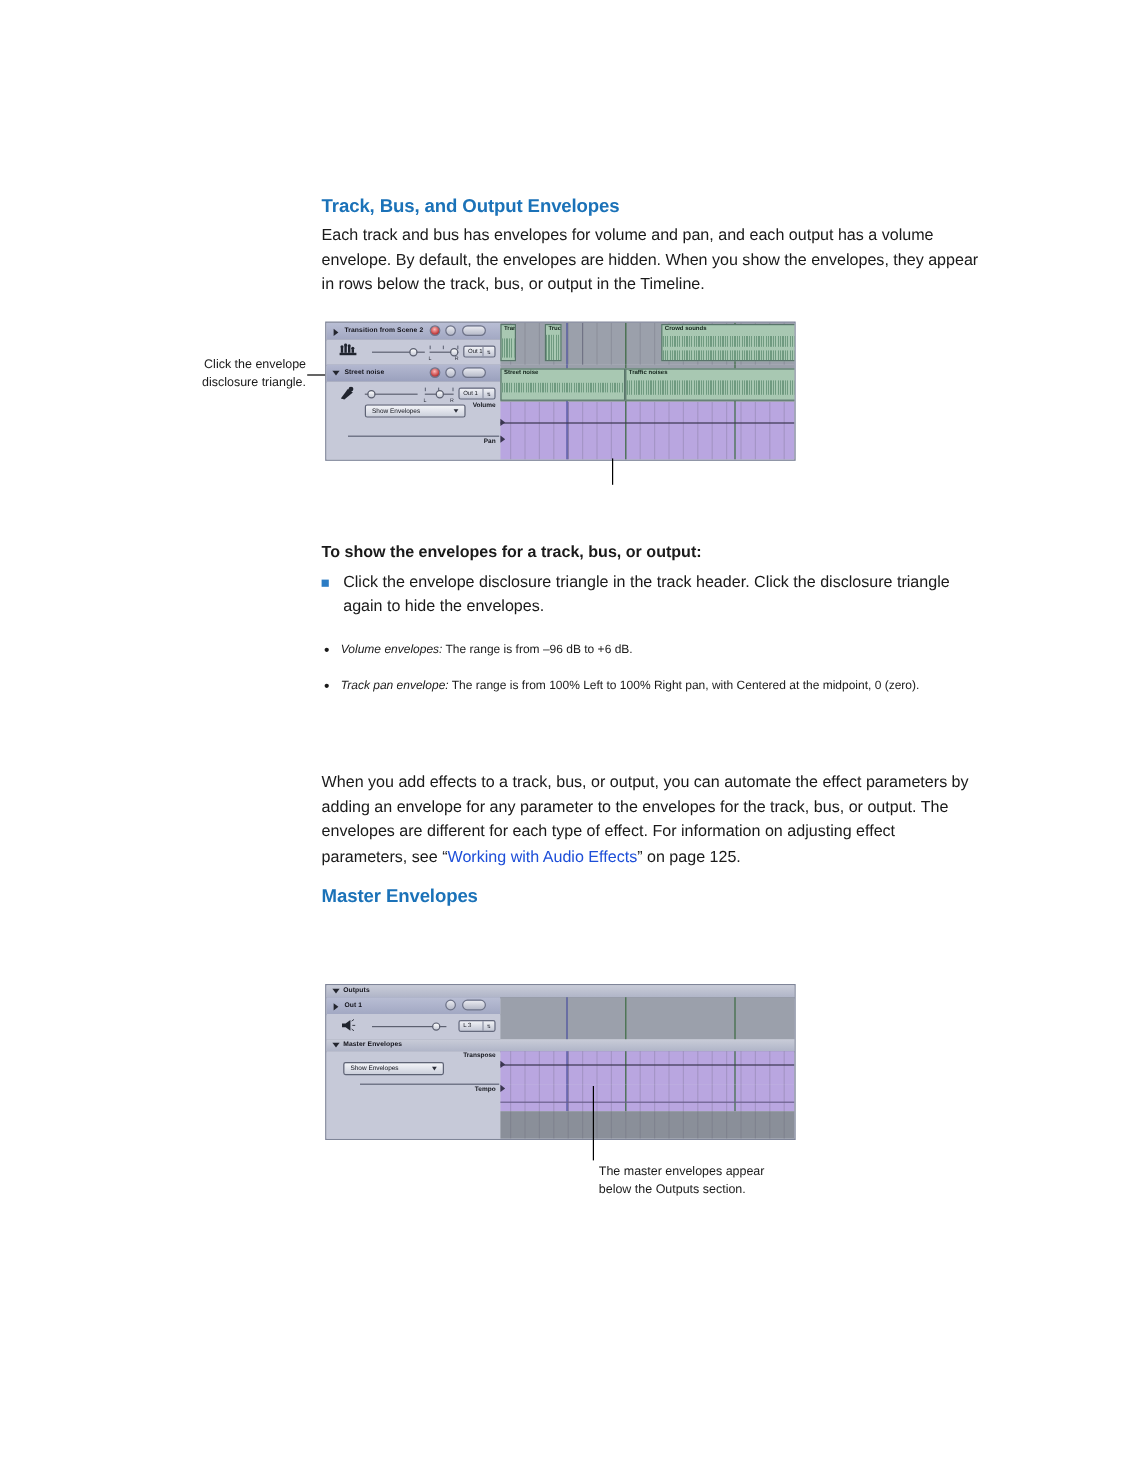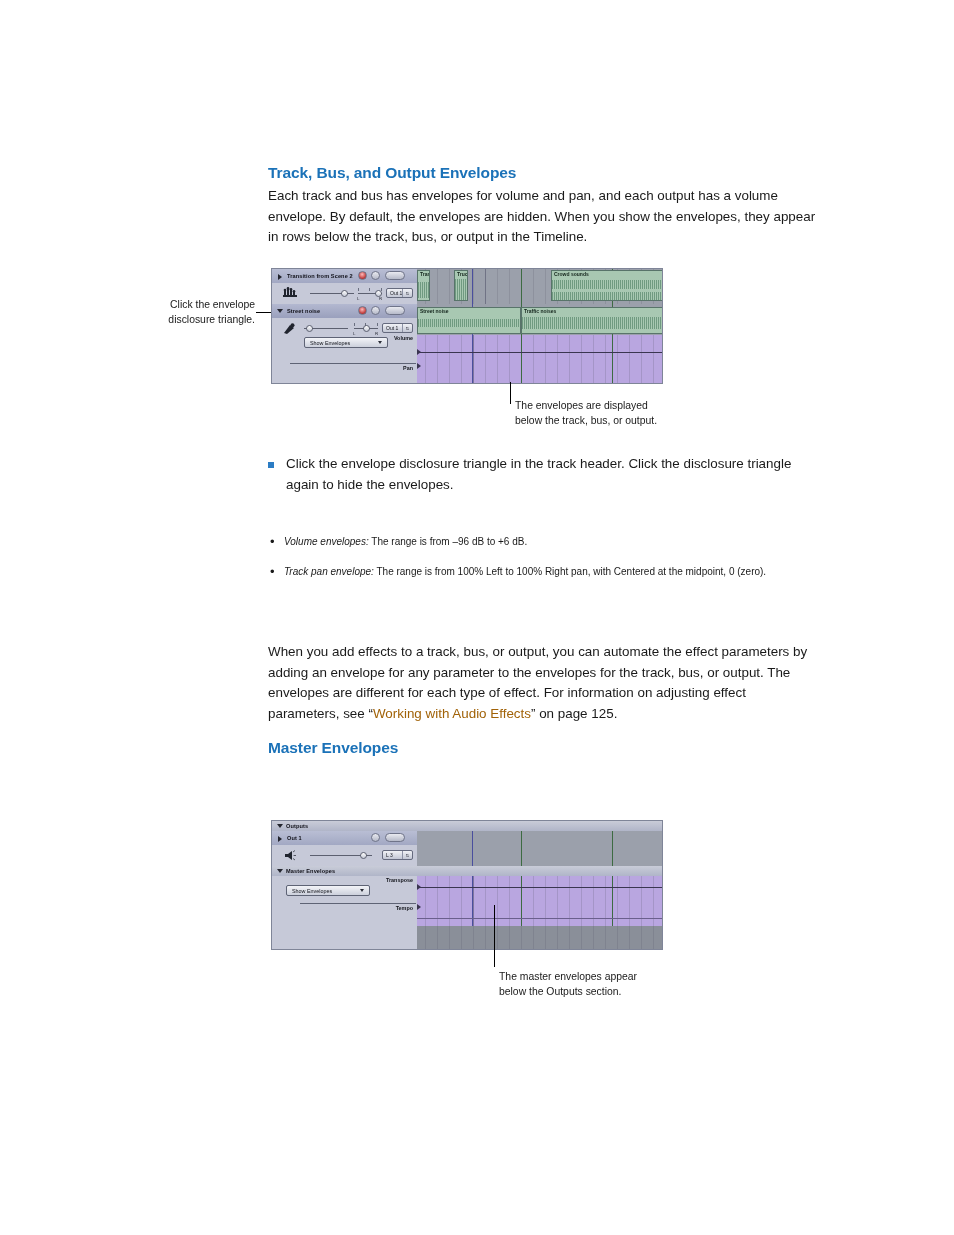--- a/index.html
+++ b/index.html
@@ -25,21 +25,21 @@
     letter-spacing:-0.1px;
   }
   p.body{
     font-size:13.4px;
     line-height:20.6px;
     margin:0;
     color:#1a1a1a;
   }
   .bold{font-weight:bold;}
   .ital{font-style:italic;}
-  .link{color:#a16207;}
+  .link{color:#1d4ed8;}
 
   
   .proc{position:relative;padding-left:18px;}
   .proc .sq{
     position:absolute;left:0;top:8px;
     width:6px;height:6px;background:#2b7cc4;
   }
   
   .dotlist{margin:0;padding:0;list-style:none;}
   .dotlist li{
@@ -337,24 +337,23 @@
       <div class="gridv" style="left:224px;"></div>
         <div class="gridv" style="left:236px;"></div>
       <div class="gridblue" style="left:55px;"></div>
       <div class="gridgreen" style="left:104px;"></div>
       <div class="gridgreen" style="left:195px;"></div>
       <div class="envhandle" style="left:0;top:3px;"></div>
     </div>
   </div>
 
   <div class="leader" style="left:510px;top:382px;width:1px;height:22px;"></div>
-  <div class="caption" style="left:515px;top:399px;width:220px;white-space:pre-line;">The envelopes are displayed
-below the track, bus, or output.</div>
 
   <div class="col" style="top:450px;">
+    <p class="body bold">To show the envelopes for a track, bus, or output:</p>
     <div class="proc" style="margin-top:4px;">
       <span class="sq"></span>
       <p class="body">Click the envelope disclosure triangle in the track header. Click the disclosure triangle again to hide the envelopes.</p>
     </div>
   </div>
 
   <div class="col" style="top:523px;">
     <ul class="dotlist">
       <li><span class="ital">Volume envelopes:</span><span> The range is from –96 dB to +6 dB.</span></li>
       <li><span class="ital">Track pan envelope:</span><span> The range is from 100% Left to 100% Right pan, with Centered at the midpoint, 0 (zero).</span></li>

